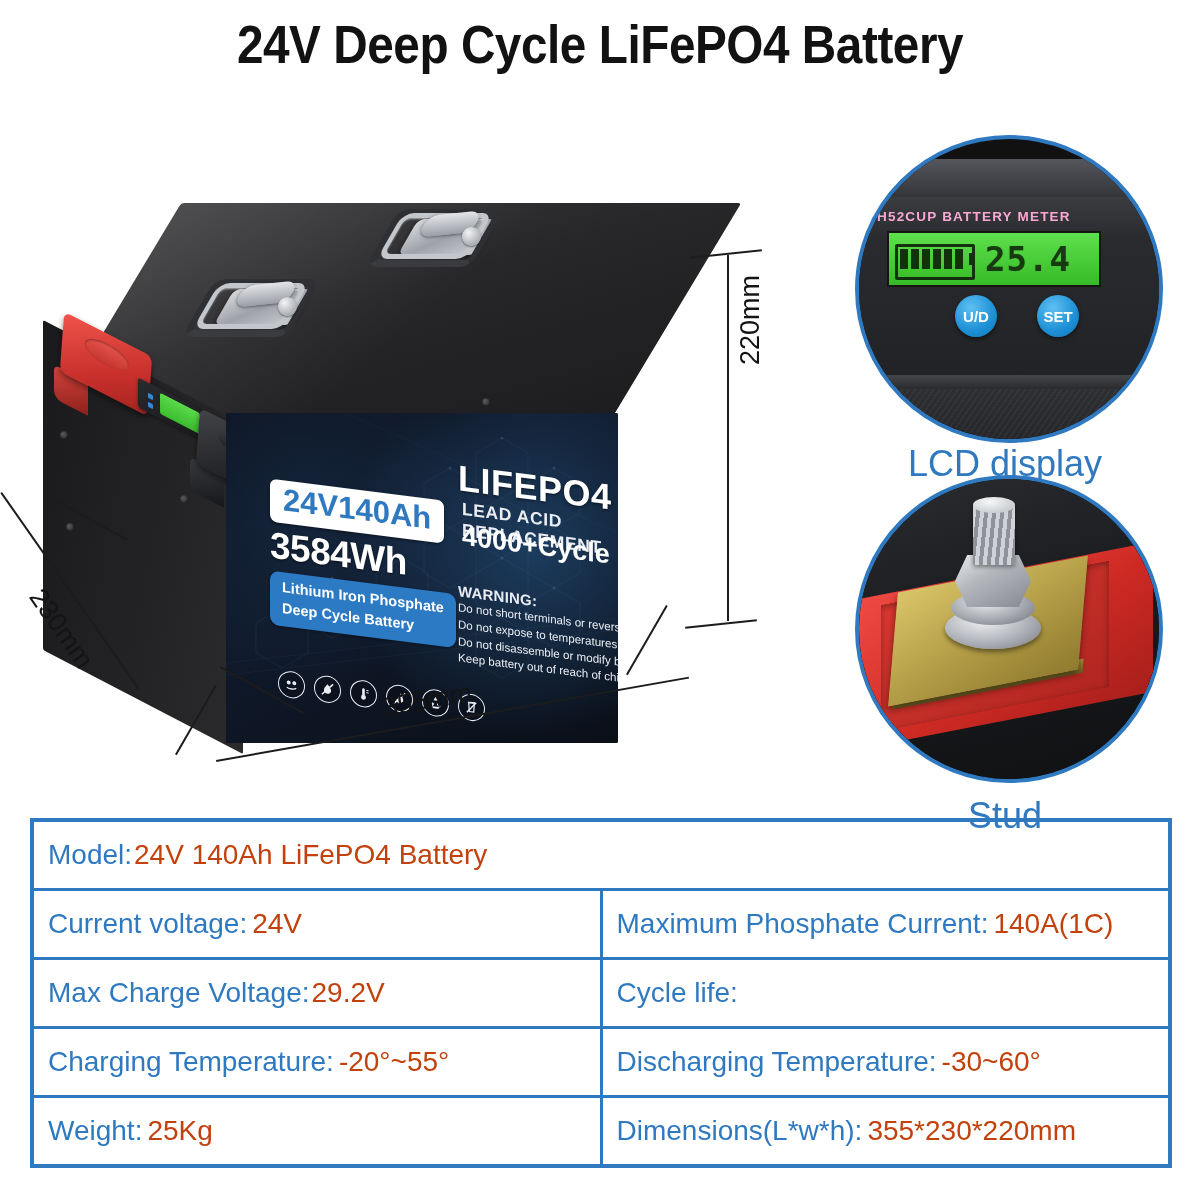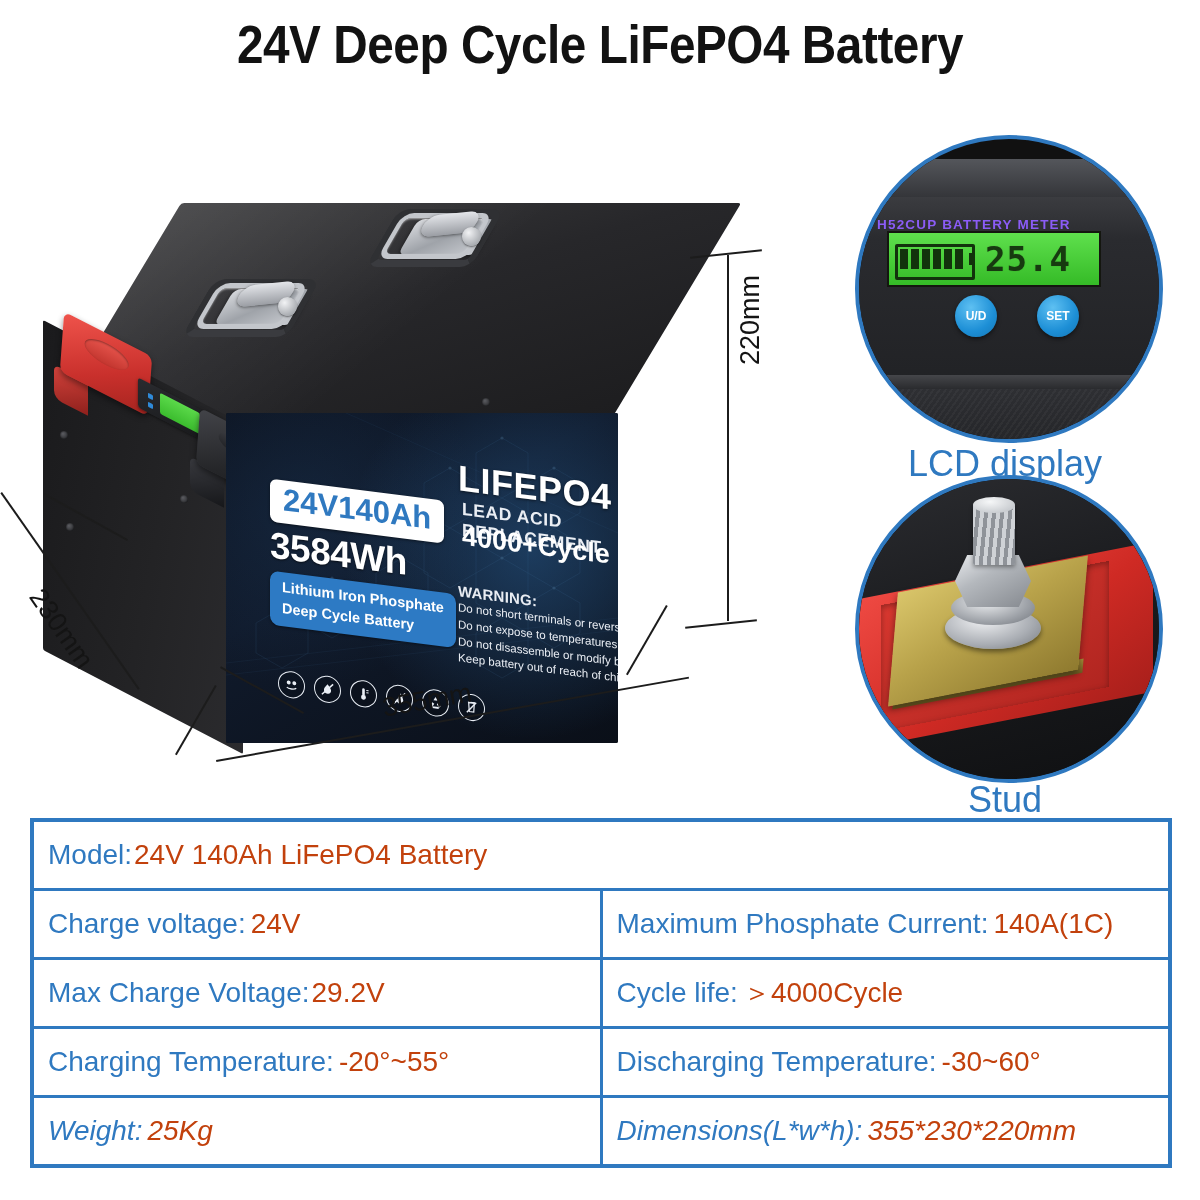--- a/index.html
+++ b/index.html
@@ -237,37 +237,36 @@
     background:#111;
   }
   #lcd-inset{left:855px;top:40px;width:300px;height:300px;}
   #stud-inset{left:855px;top:380px;width:300px;height:300px;}
 
   .inset-caption{
     position:absolute;width:300px;text-align:center;
     color:#2f79c0;font-size:36px;font-family:"Liberation Sans", sans-serif;
   }
   #lcd-caption{left:855px;top:348px;}
-  #stud-caption{left:855px;top:684px;}
+  #stud-caption{left:855px;top:700px;}
 
   
   .meter-body{
     position:absolute;left:-30px;top:58px;width:360px;height:190px;
     background:linear-gradient(180deg,#3b3c40 0%,#2a2b2f 22%,#212225 100%);
   }
   .meter-top-bevel{
     position:absolute;left:-30px;top:20px;width:360px;height:42px;
     background:linear-gradient(180deg,#54565b,#313236);
     border-bottom:2px solid #1a1b1d;
   }
   .meter-label{
     position:absolute;left:18px;top:70px;
-    color:#8b5cf6;font-size:13.5px;font-weight:bold;letter-spacing:1.2px;
+    color:#f9a8d4;font-size:13.5px;font-weight:bold;letter-spacing:1.2px;
     font-family:"Liberation Sans", sans-serif;
-    margin-top:8px;
   }
   .lcd-screen{
     position:absolute;left:28px;top:92px;width:198px;height:52px;
     background:linear-gradient(180deg,#5fe04d,#35bb27);
     border:2px solid #14160f;
     display:flex;align-items:center;padding:0 6px;gap:8px;
   }
   .batt-icon{position:relative;width:82px;height:30px;}
   .batt-icon .shell{
     position:absolute;left:0;top:0;width:74px;height:30px;
@@ -282,21 +281,21 @@
   }
   .batt-icon .bars i{display:block;width:8px;height:20px;background:#12320c;}
   .lcd-digits{
     color:#173a10;font-family:"DejaVu Sans Mono", monospace;
     font-size:34px;font-weight:bold;letter-spacing:1px;
     line-height:1;text-shadow:0 0 1px rgba(0,0,0,.3);
   }
   .meter-btn{
     position:absolute;width:42px;height:42px;border-radius:50%;
     background:radial-gradient(circle at 38% 30%,#5ec0f2,#1d8fd6 60%,#1476b5);
-    color:#fff;font-size:12px;font-weight:bold;
+    color:#fff;font-size:15px;font-weight:bold;
     display:flex;align-items:center;justify-content:center;
     box-shadow:0 2px 4px rgba(0,0,0,.5);
     font-family:"Liberation Sans", sans-serif;
   }
   #btn-ud{left:96px;top:156px;}
   #btn-set{left:178px;top:156px;}
   .meter-bottom-bevel{
     position:absolute;left:-30px;top:236px;width:360px;height:16px;
     background:linear-gradient(180deg,#45464a,#26272a);
   }
@@ -368,21 +367,21 @@
   
   .spec{
     position:absolute;left:30px;top:818px;width:1142px;height:350px;
     border:4px solid #2f79c0;
     box-sizing:border-box;
     display:flex;flex-direction:column;
   }
   .spec-row{
     display:flex;flex:1;border-bottom:3px solid #2f79c0;
   }
-  .spec-row:last-child{border-bottom:none;font-style:italic;}
+  .spec-row:last-child{border-bottom:none;}
   .spec-cell{
     flex:1;display:flex;align-items:center;
     padding-left:14px;
     border-right:3px solid #2f79c0;
     box-sizing:border-box;
     overflow:hidden;
     white-space:nowrap;
   }
   .spec-cell:last-child{border-right:none;}
   .k{color:#2f79c0;font-size:28px;font-family:"Liberation Sans", sans-serif;}
@@ -606,37 +605,36 @@
 
     <div class="spec-row">
       <div class="spec-cell">
         <span class="k">Model:</span>
         <span class="v tight">24V 140Ah LiFePO4 Battery</span>
       </div>
     </div>
 
     <div class="spec-row">
       <div class="spec-cell">
-        <span class="k">Charge voltage:</span>
+        <span class="k">Current voltage:</span>
         <span class="v">24V</span>
       </div>
       <div class="spec-cell">
         <span class="k">Maximum Phosphate Current:</span>
         <span class="v">140A(1C)</span>
       </div>
     </div>
 
     <div class="spec-row">
       <div class="spec-cell">
         <span class="k">Max Charge Voltage:</span>
         <span class="v tight">29.2V</span>
       </div>
       <div class="spec-cell">
         <span class="k">Cycle life:</span>
-        <span class="v">＞4000Cycle</span>
       </div>
     </div>
 
     <div class="spec-row">
       <div class="spec-cell">
         <span class="k">Charging Temperature:</span>
         <span class="v">-20°~55°</span>
       </div>
       <div class="spec-cell">
         <span class="k">Discharging Temperature:</span>

